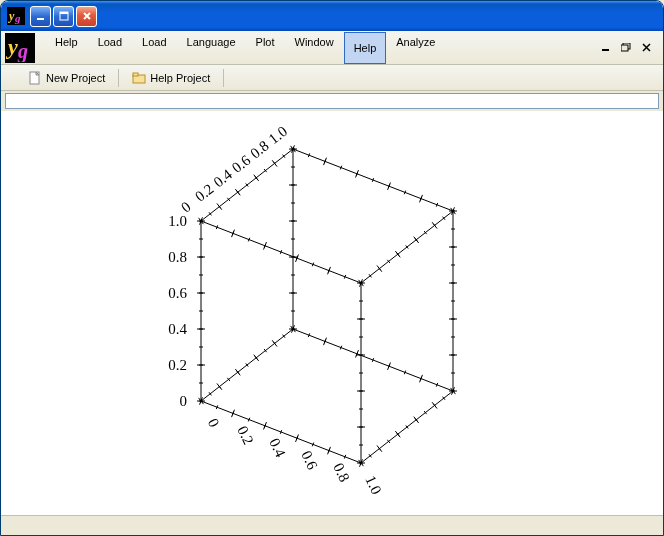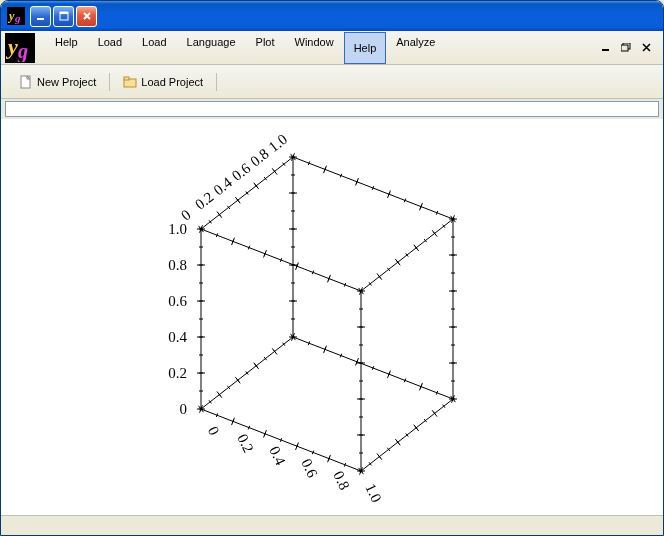--- a/index.html
+++ b/index.html
@@ -96,24 +96,24 @@
   }
   .mdi-controls span {
     width: 14px; height: 12px;
     display: inline-flex; align-items: center; justify-content: center;
     color: #000; font-weight: bold; font-size: 11px;
   }
 
   .toolbar {
     background: linear-gradient(to bottom, #F5F5F1 0%, #ECE9D8 100%);
     border-bottom: 1px solid #C0C0B0;
-    height: 34px;
+    height: 26px;
     display: flex;
     align-items: center;
-    padding: 0 11px;
+    padding: 0 20px;
     gap: 2px;
   }
   .tool-btn {
     display: flex; align-items: center;
     padding: 2px 6px;
     gap: 4px;
     border: 1px solid transparent;
     border-radius: 2px;
   }
   .tool-btn .ticon {
@@ -235,21 +235,21 @@
       <span>New Project</span>
     </div>
     <div class="tool-sep"></div>
     <div class="tool-btn">
       <span class="ticon">
         <svg width="14" height="14">
             <rect x="1" y="4" width="12" height="8" fill="#F7E09A" stroke="#B8912A"></rect>
             <rect x="1" y="2" width="5" height="3" fill="#F7E09A" stroke="#B8912A"></rect>
           </svg>
       </span>
-      <span>Load Project</span>
+      <span>Help Project</span>
     </div>
     <div class="tool-sep"></div>
   </div>
 
   <div class="formula-bar">
     <input class="formula-input" type="text" value="" style="">
   </div>
 
   <div class="plot-area">
     <svg id="plot-svg" width="660" height="410">

